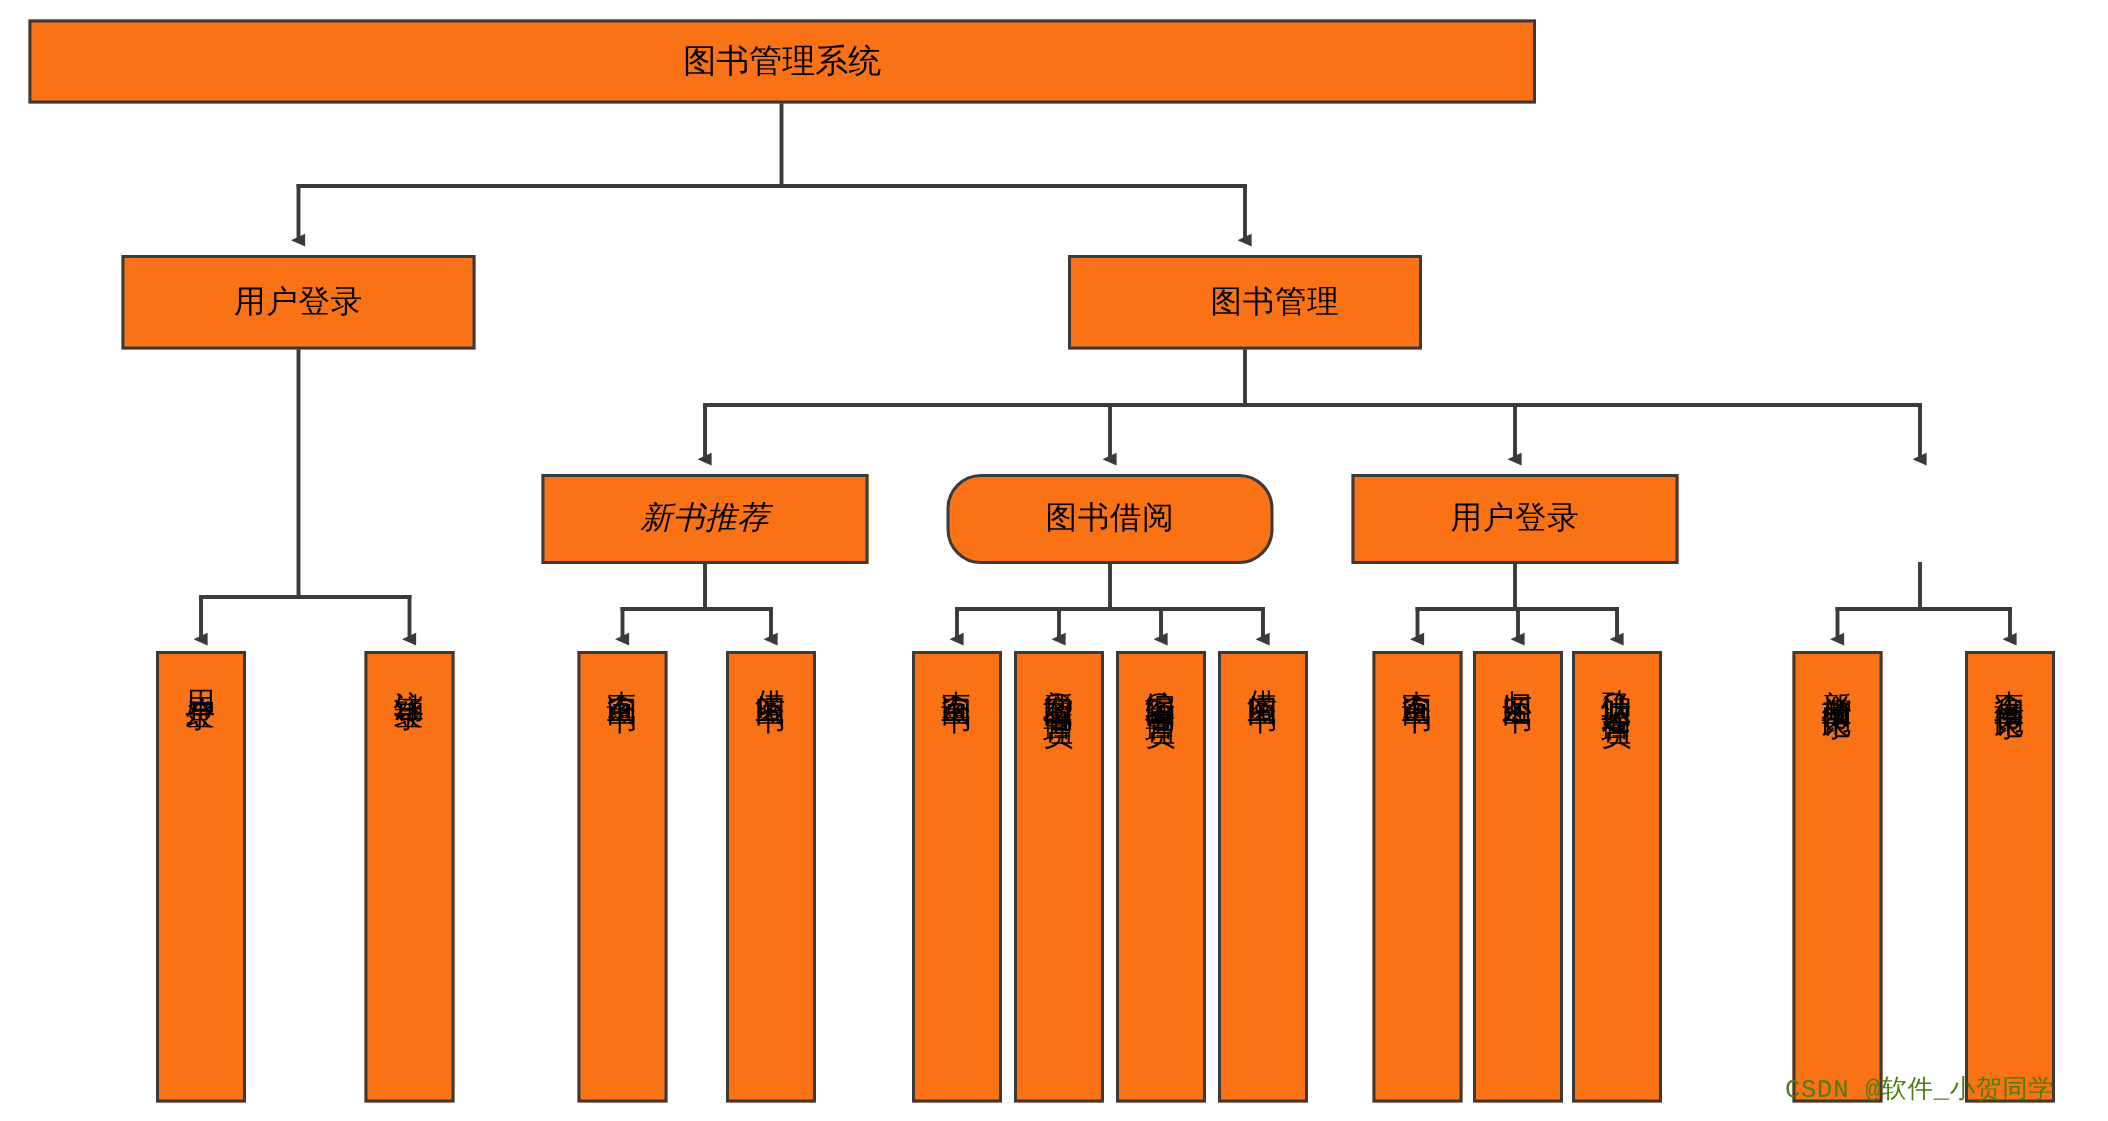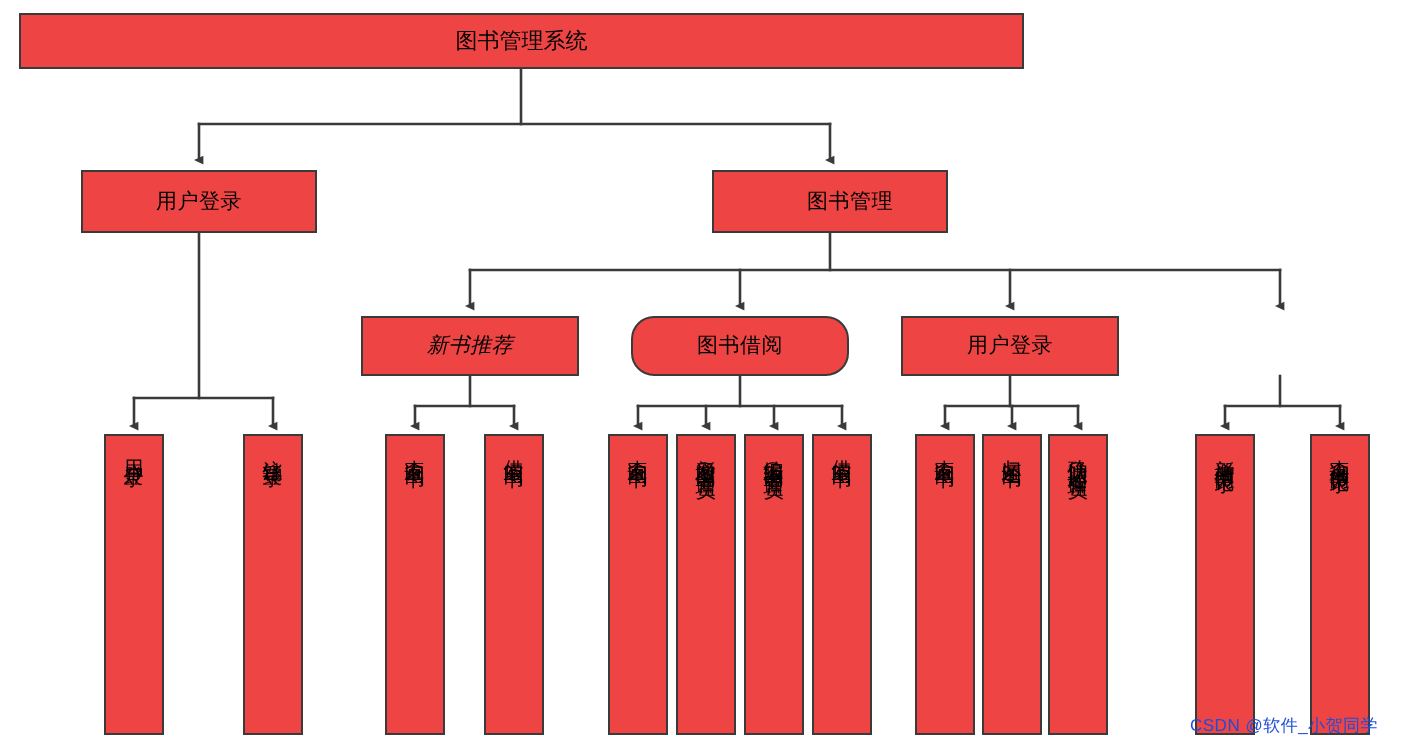--- a/index.html
+++ b/index.html
@@ -19,21 +19,21 @@
     position: absolute;
     left: 0;
     top: 0;
     width: 1405px;
     height: 747px;
     pointer-events: none;
   }
   .node {
     position: absolute;
     box-sizing: border-box;
-    background: #ef4444;
+    background: #f97316;
     border: 2px solid #3a3a3a;
     display: flex;
     align-items: center;
     justify-content: center;
     color: #000000;
     text-align: center;
   }
   .node.h {
     font-size: 21px;
     line-height: 1.2;
@@ -52,24 +52,24 @@
     text-orientation: upright;
     letter-spacing: 3px;
     line-height: 1;
     white-space: nowrap;
   }
   .watermark {
     position: absolute;
     left: 1190px;
     top: 714px;
     font-size: 17px;
-    color: #1d4ed8;
+    color: #4d7c0f;
     white-space: nowrap;
     letter-spacing: 0.5px;
-    font-family: Liberation Sans, sans-serif;
+    font-family: Liberation Mono, monospace;
   }
 </style>
 </head>
 <body>
 
 <div id="canvas">
 
   <svg id="edges" viewBox="0 0 1405 747" width="1405" height="747">
     <defs>
       <marker id="arrow" markerWidth="10" markerHeight="10" refX="4.6" refY="5" orient="auto" markerUnits="userSpaceOnUse">

